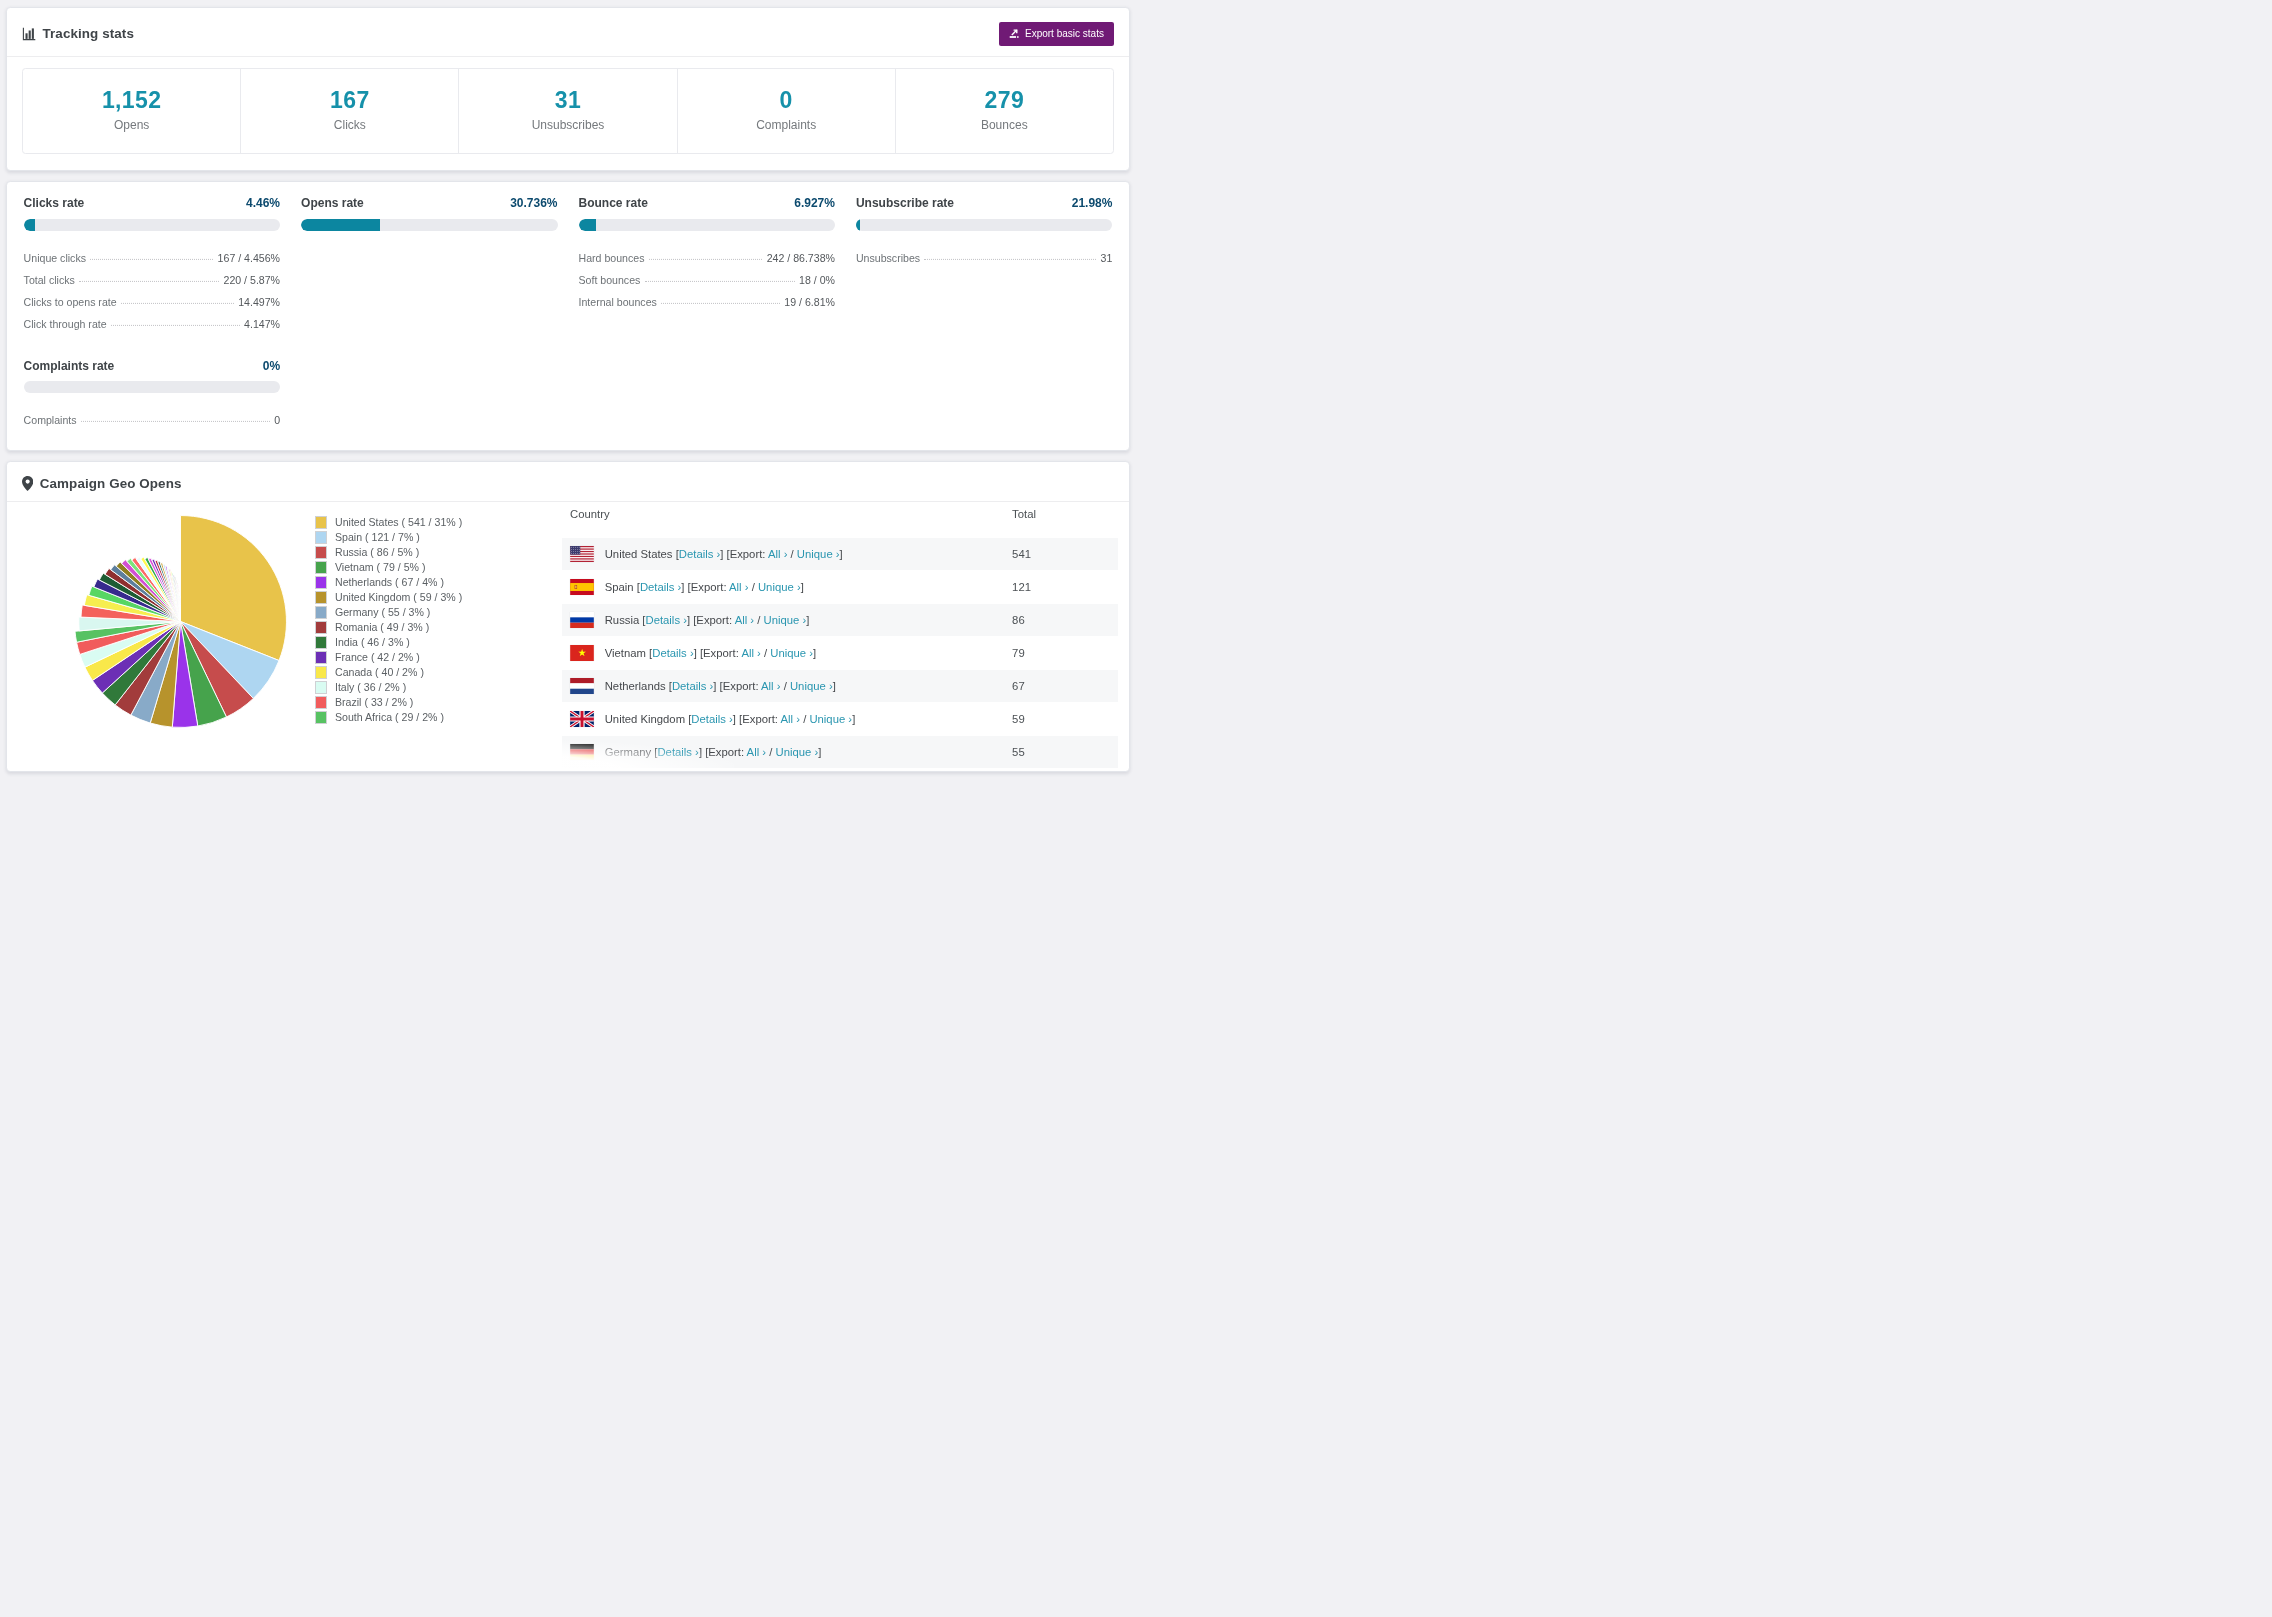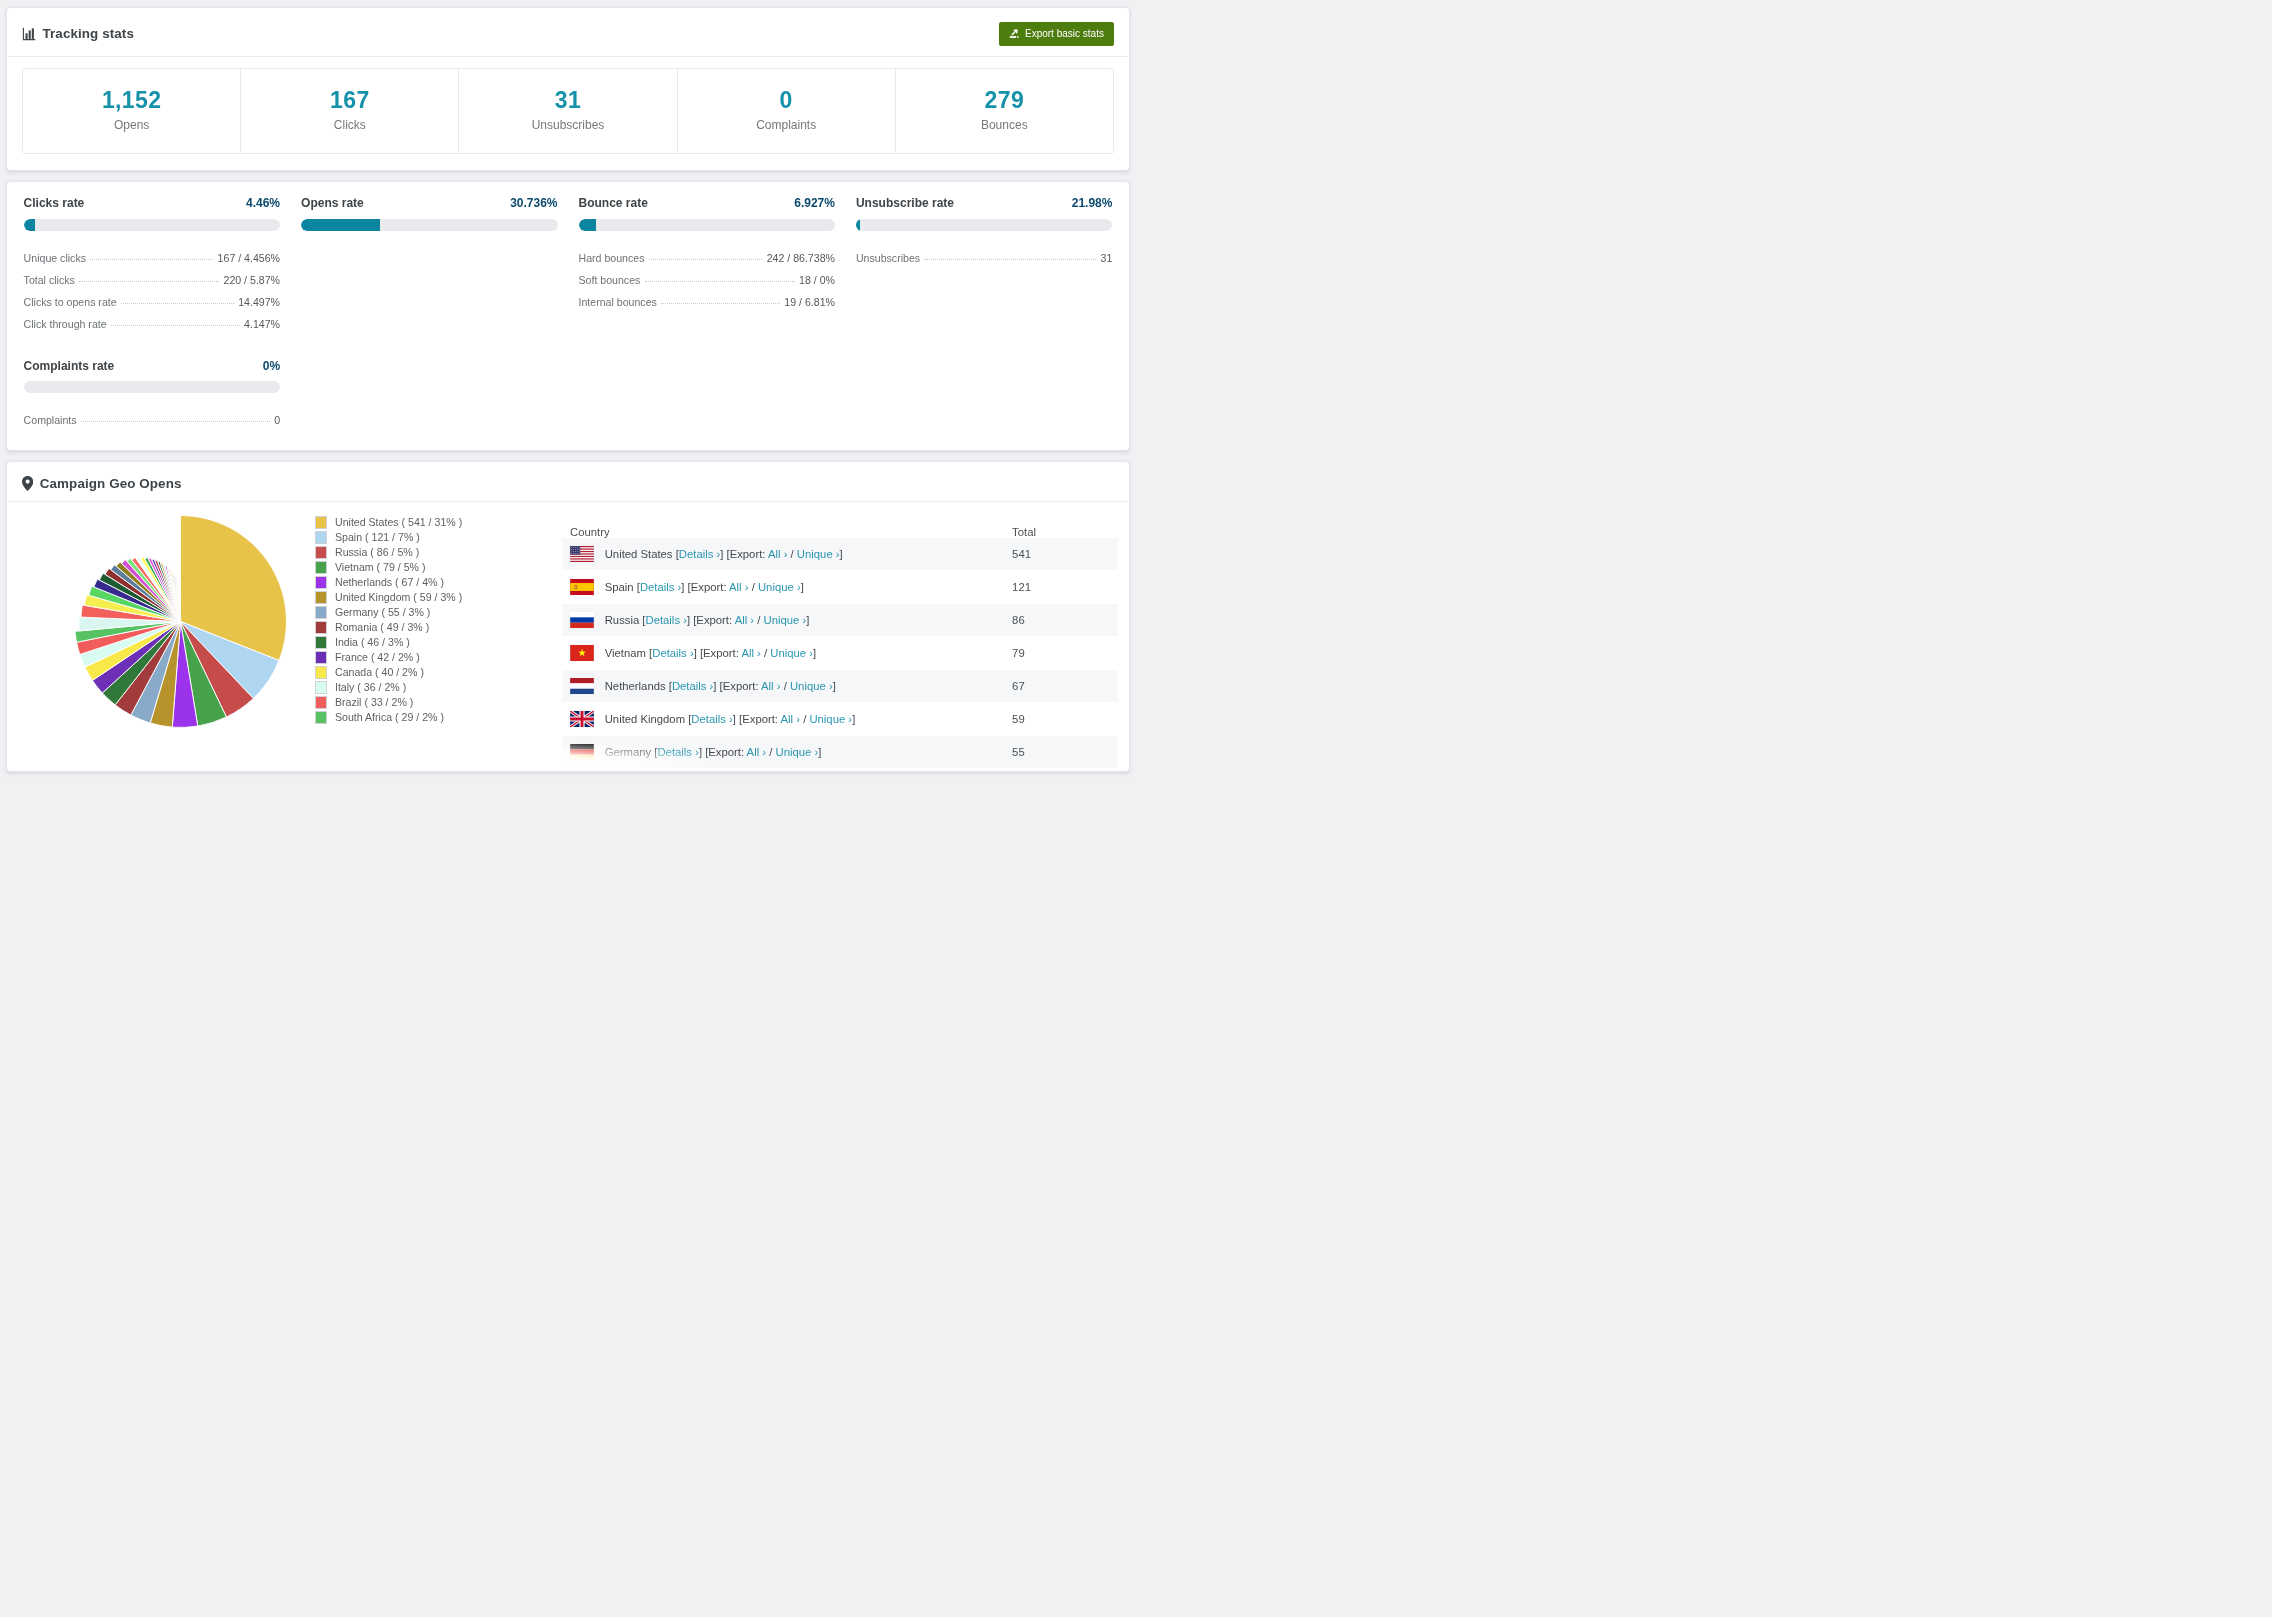--- a/index.html
+++ b/index.html
@@ -6,21 +6,21 @@
   body{width:1136px;height:809px;overflow:hidden;font-family:"Liberation Sans","DejaVu Sans",sans-serif;color:#4a4f53;position:relative;}
   .page{position:absolute;inset:0;padding:7px 5.6px;box-sizing:border-box;}
   .card{background:#fff;border:0.7px solid #e3e5ea;border-radius:4.2px;box-shadow:0 1.4px 3.5px rgba(70,80,100,.14);position:relative;box-sizing:border-box;}
   .card + .card{margin-top:10.6px;}
 
   
   .card-head{display:flex;align-items:center;padding:14px 15.5px 10px 15.5px;}
   .card-title{font-size:13.4px;font-weight:600;color:#3f4448;display:flex;align-items:center;gap:6.4px;letter-spacing:0.1px;}
   .card-title svg{display:block;}
   .spacer{flex:1;}
-  .btn-primary{background:#4d7c0f;color:#fff;border:none;border-radius:2.1px;font-size:10px;padding:5.6px 10px;display:flex;align-items:center;gap:5px;cursor:pointer;font-family:inherit;}
+  .btn-primary{background:#701a75;color:#fff;border:none;border-radius:2.1px;font-size:10px;padding:5.6px 10px;display:flex;align-items:center;gap:5px;cursor:pointer;font-family:inherit;}
   .divider{height:0.7px;background:#ededef;margin:0;}
   .stats-row{display:flex;margin:11.3px 15.5px 15.5px 15.5px;border:0.7px solid #e9eaee;border-radius:3.5px;}
   .stat-cell{flex:1;text-align:center;padding:18.4px 4.2px 21px 4.2px;border-right:0.7px solid #e9eaee;}
   .stat-cell:last-child{border-right:none;text-align:center;}
   .stat-value{font-size:23px;font-weight:700;color:#1691aa;letter-spacing:0.4px;}
   .stat-label{font-size:12px;color:#75797d;margin-top:4.2px;}
 
   
   .rates-card{padding:14px 17px 18.4px 17px;}
   .rates-grid{display:grid;grid-template-columns:repeat(4,1fr);column-gap:21px;row-gap:24px;}
@@ -37,21 +37,21 @@
 
   
   .geo-card{height:311px;overflow:hidden;}
   .geo-content{display:flex;padding:4.2px 11.3px 0 17px;}
   .pie-area{width:291px;flex:none;}
   .pie-area svg{margin:5.6px 0 0 47px;display:block;}
   .legend{flex:none;width:247px;list-style:none;margin:8.5px 0 0 0;padding:0;}
   .legend li{display:flex;align-items:center;font-size:10.6px;color:#5c6165;line-height:15px;}
   .legend .swatch{width:10.6px;height:10.6px;border:0.7px solid #cfd1d4;margin-right:7.8px;flex:none;}
   .geo-table{flex:1;margin-top:1.4px;}
-  .geo-thead{display:flex;align-items:flex-end;height:30px;font-size:11.3px;color:#4b5054;padding:0 0 0 8.5px;}
+  .geo-thead{display:flex;align-items:flex-start;height:30px;font-size:11.3px;color:#4b5054;padding:0 0 0 8.5px;}
   .col-total-head{width:106px;flex:none;}
   .geo-row{display:flex;align-items:center;height:32px;border-bottom:1.4px solid #fff;padding:0 0 0 8.5px;font-size:11.3px;color:#46494d;}
   .geo-row.striped{background:#f6f7f8;}
   .geo-row .flag{width:24px;height:16px;flex:none;margin-right:10.6px;box-shadow:0 0 0.7px rgba(0,0,0,.25);}
   .geo-row .flag svg{display:block;}
   .country-cell{flex:1;white-space:nowrap;}
   .total-cell{width:106px;flex:none;color:#4b5054;}
   a.tlink{color:#2a96b0;text-decoration:none;}
   .fade-overlay{position:absolute;left:212px;right:395px;bottom:0;height:32px;background:radial-gradient(ellipse at 50% 100%,rgba(255,255,255,.96) 40%,rgba(255,255,255,0) 75%);pointer-events:none;}
 </style>

